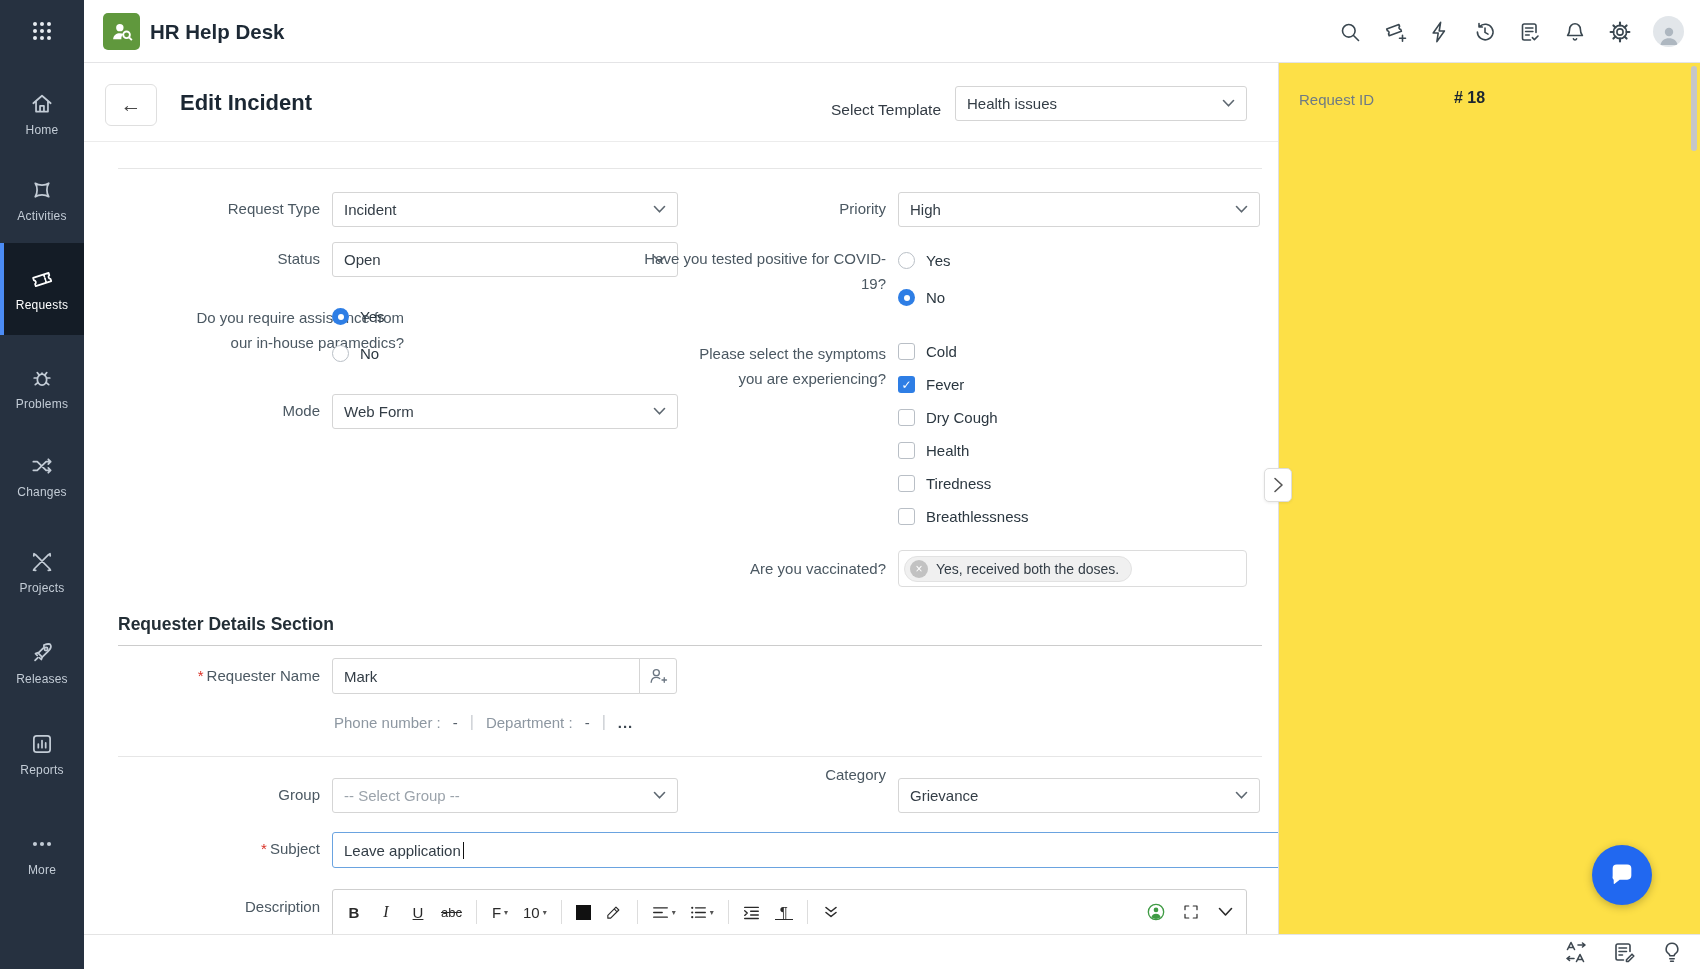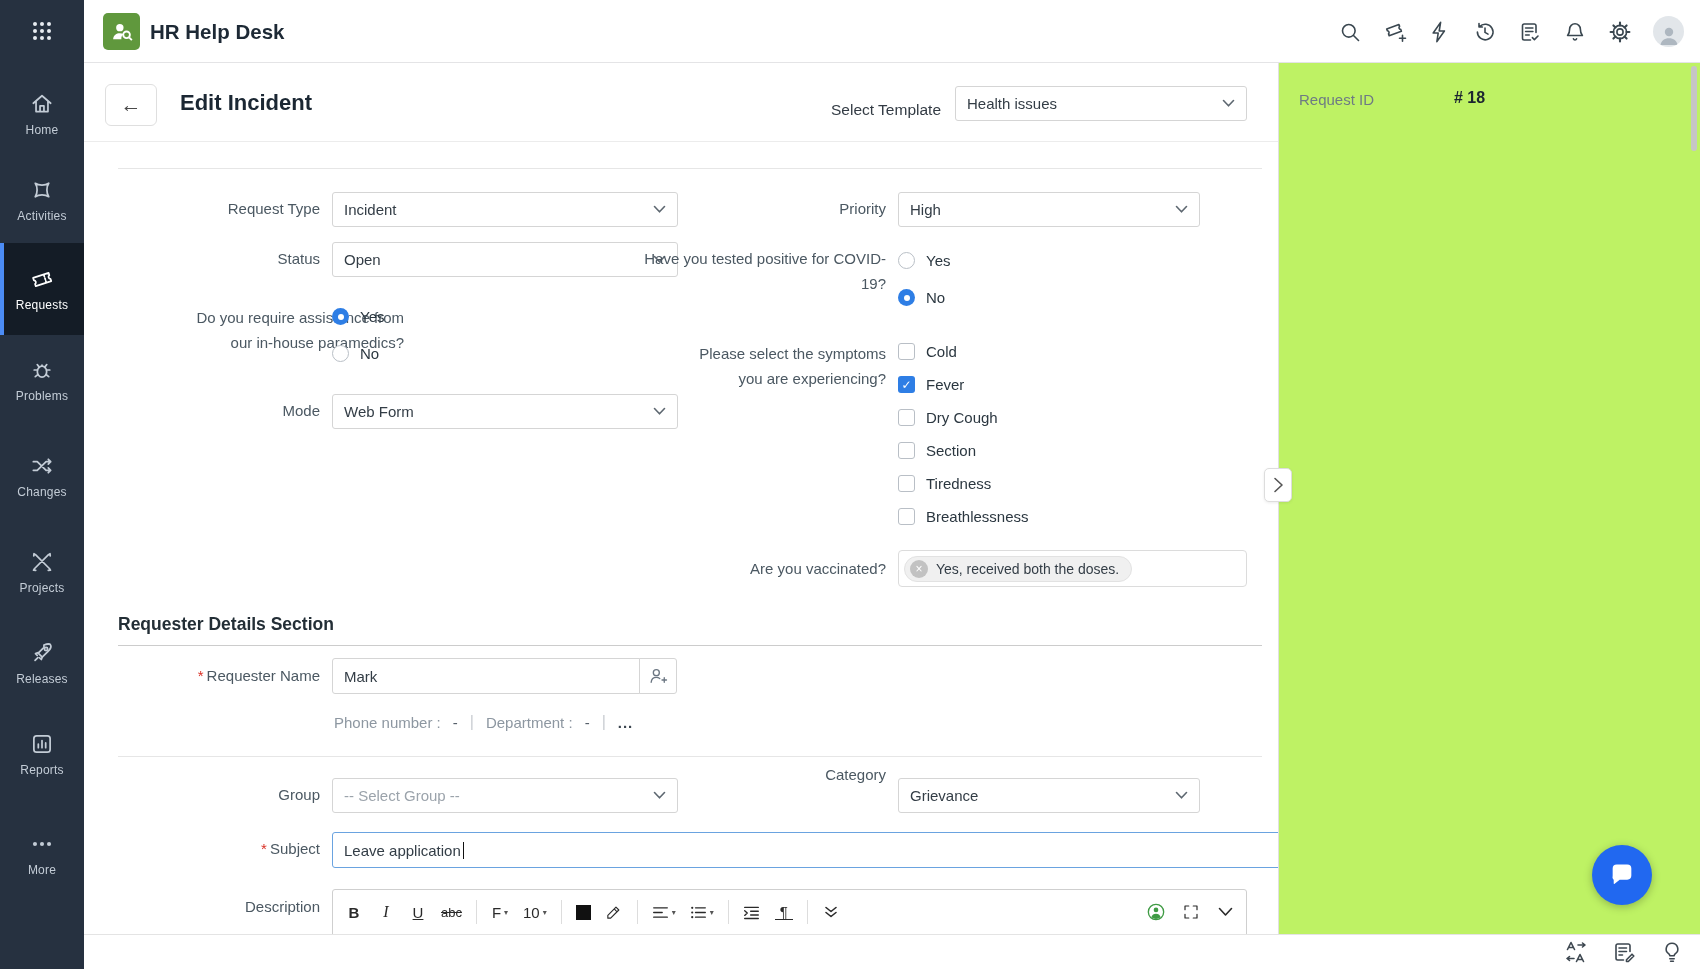--- a/index.html
+++ b/index.html
@@ -9,21 +9,21 @@
   svg { display:block; }
   .stk { fill:none; stroke:currentColor; stroke-width:1.6; stroke-linecap:round; stroke-linejoin:round; }
 
   
   .sidebar { position:absolute; left:0; top:0; width:84px; height:969px; background:#263140; z-index:4; }
   .apps-grid { position:absolute; top:16px; left:50%; transform:translateX(-50%); width:30px; height:30px; display:flex; align-items:center; justify-content:center; color:#e8ecf1; cursor:pointer; }
   .s-item { position:absolute; left:0; width:84px; height:56px; display:flex; flex-direction:column; align-items:center; justify-content:center; gap:6px; color:#c3ccd6; cursor:pointer; }
   .s-item .s-lbl { font-size:12px; letter-spacing:.2px; }
   .s-item.active { background:#141c26; color:#ffffff; }
   .s-item.active::before { content:""; position:absolute; left:0; top:0; bottom:0; width:4px; background:#4c8cf5; }
-  .si-0{top:86px;} .si-1{top:172px;} .si-2{top:243px; height:92px;} .si-3{top:352px;} .si-4{top:448px;}
+  .si-0{top:86px;} .si-1{top:172px;} .si-2{top:243px; height:92px;} .si-3{top:360px;} .si-4{top:448px;}
   .si-5{top:544px;} .si-6{top:635px;} .si-7{top:726px;} .si-8{top:826px;}
 
   
   .header { position:absolute; left:84px; top:0; right:0; height:63px; background:#fff; border-bottom:1px solid #e4e4e6; z-index:3; }
   .logo { position:absolute; left:19px; top:13px; width:37px; height:37px; border-radius:5px; background:#60983d; display:flex; align-items:center; justify-content:center; }
   .app-title { position:absolute; left:66px; top:0; height:63px; display:flex; align-items:center; font-size:20.5px; font-weight:700; color:#1d2935; }
   .h-icons { position:absolute; right:16px; top:0; height:63px; display:flex; align-items:center; gap:21px; color:#3a4750; }
   .h-ic { width:24px; height:24px; cursor:pointer; }
   .avatar { width:31px; height:31px; border-radius:50%; background:#e2e6ea; overflow:hidden; display:flex; align-items:flex-end; justify-content:center; cursor:pointer; }
 
@@ -50,21 +50,21 @@
   .opt { display:flex; align-items:center; gap:11px; }
 
   
   .form-area { position:absolute; left:84px; top:142px; width:1194px; height:792px; background:#fff; overflow:hidden; z-index:1; }
   .abs { position:absolute; }
   .hline { position:absolute; height:1px; background:#e6e6e6; }
   .lab { position:absolute; font-size:15px; color:#4b5862; line-height:25px; }
   .lab.l { left:0; width:236px; text-align:right; }
   .lab.r { left:560px; width:242px; text-align:right; }
   .fld-l { left:248px; width:346px; height:35px; }
-  .fld-r { left:814px; width:302px; height:35px; }
+  .fld-r { left:814px; width:362px; height:35px; }
   .req { color:#d93025; margin-right:3px; }
 
   .vacc-box { left:814px; top:408px; width:349px; height:37px; border:1px solid #dcdcdc; border-radius:4px; display:flex; align-items:center; padding:0 5px; }
   .vacc-pill { display:flex; align-items:center; gap:8px; background:#f0f0f0; border:1px solid #e2e2e2; border-radius:14px; padding:3px 12px 3px 5px; font-size:14px; color:#333d46; }
   .x-circle { width:18px; height:18px; border-radius:50%; background:#c2c2c2; color:#fff; font-size:12px; display:flex; align-items:center; justify-content:center; cursor:pointer; }
 
   .section-title { position:absolute; left:34px; top:472px; font-size:17.5px; font-weight:600; color:#232e36; }
   .add-req-btn { position:absolute; left:556px; top:516px; width:38px; height:36px; border:1px solid #d5d5d5; border-left:1px solid #d5d5d5; border-radius:0 3px 3px 0; margin-left:-1px; background:#fff; display:flex; align-items:center; justify-content:center; color:#6b7682; cursor:pointer; }
   .phone-row { position:absolute; left:250px; top:571px; display:flex; align-items:center; gap:12px; font-size:15px; }
   .muted { color:#8d97a1; } .dval { color:#57606a; } .sep-bar { color:#c9cdd2; font-size:16px; } .more-dots { color:#3c4650; font-weight:700; letter-spacing:1px; }
@@ -74,21 +74,21 @@
   .tb { min-width:18px; text-align:center; font-size:15px; cursor:pointer; display:flex; align-items:center; justify-content:center; gap:3px; }
   .tb-b { font-weight:700; } .tb-i { font-style:italic; font-family:"Liberation Serif",serif; font-size:16px; }
   .tb-u { text-decoration:underline; } .tb-s { text-decoration:line-through; font-size:13px; }
   .tb-sep { width:1px; height:24px; background:#ddd; }
   .swatch { width:15px; height:15px; background:#111; cursor:pointer; }
   .mini-caret { font-size:8px; color:#555; }
   .tb-para { border-bottom:1.5px solid #2a2a2a; line-height:15px; cursor:pointer; }
   .tb-right { margin-left:auto; display:flex; align-items:center; gap:16px; }
 
   
-  .right-panel { position:absolute; left:1278px; top:63px; width:422px; height:871px; border-left:1px solid #e0e0e0; background:#bef264; }
+  .right-panel { position:absolute; left:1278px; top:63px; width:422px; height:871px; border-left:1px solid #e0e0e0; background:#fde047; }
   .rid-label { position:absolute; left:20px; top:28px; font-size:15px; color:#6e7a84; }
   .rid-value { position:absolute; left:175px; top:26px; font-size:16px; font-weight:700; color:#1c2630; }
   .expander { position:absolute; left:1264px; top:468px; width:28px; height:34px; background:#fff; border:1px solid #ddd; border-radius:5px; box-shadow:0 1px 3px rgba(0,0,0,.08); display:flex; align-items:center; justify-content:center; color:#555; cursor:pointer; z-index:5; }
   .bottom-band { position:absolute; left:84px; right:0; top:934px; height:35px; background:#fff; border-top:1px solid #e4e4e4; z-index:5; display:flex; align-items:center; justify-content:flex-end; gap:24px; padding-right:16px; color:#3d4750; }
   .bb-ic { width:24px; height:24px; cursor:pointer; }
   .chat-btn { position:absolute; left:1592px; top:845px; width:60px; height:60px; border-radius:50%; background:#2168f0; box-shadow:0 2px 8px rgba(0,0,0,.25); display:flex; align-items:center; justify-content:center; cursor:pointer; z-index:6; }
   .v-scrollbar { position:absolute; left:1691px; top:66px; width:6px; height:85px; border-radius:3px; background:#c6c6c6; z-index:6; cursor:pointer; }
 </style>
 </head>
 <body>
@@ -309,21 +309,21 @@
       <div class="opt">
           <span class="checkbox checked"></span>
           <span class="opt-lbl">Fever</span>
         </div>
       <div class="opt">
           <span class="checkbox"></span>
           <span class="opt-lbl">Dry Cough</span>
         </div>
       <div class="opt">
           <span class="checkbox"></span>
-          <span class="opt-lbl">Section</span>
+          <span class="opt-lbl">Health</span>
         </div>
       <div class="opt">
           <span class="checkbox"></span>
           <span class="opt-lbl">Tiredness</span>
         </div>
       <div class="opt">
           <span class="checkbox"></span>
           <span class="opt-lbl">Breathlessness</span>
         </div>
     </div>

